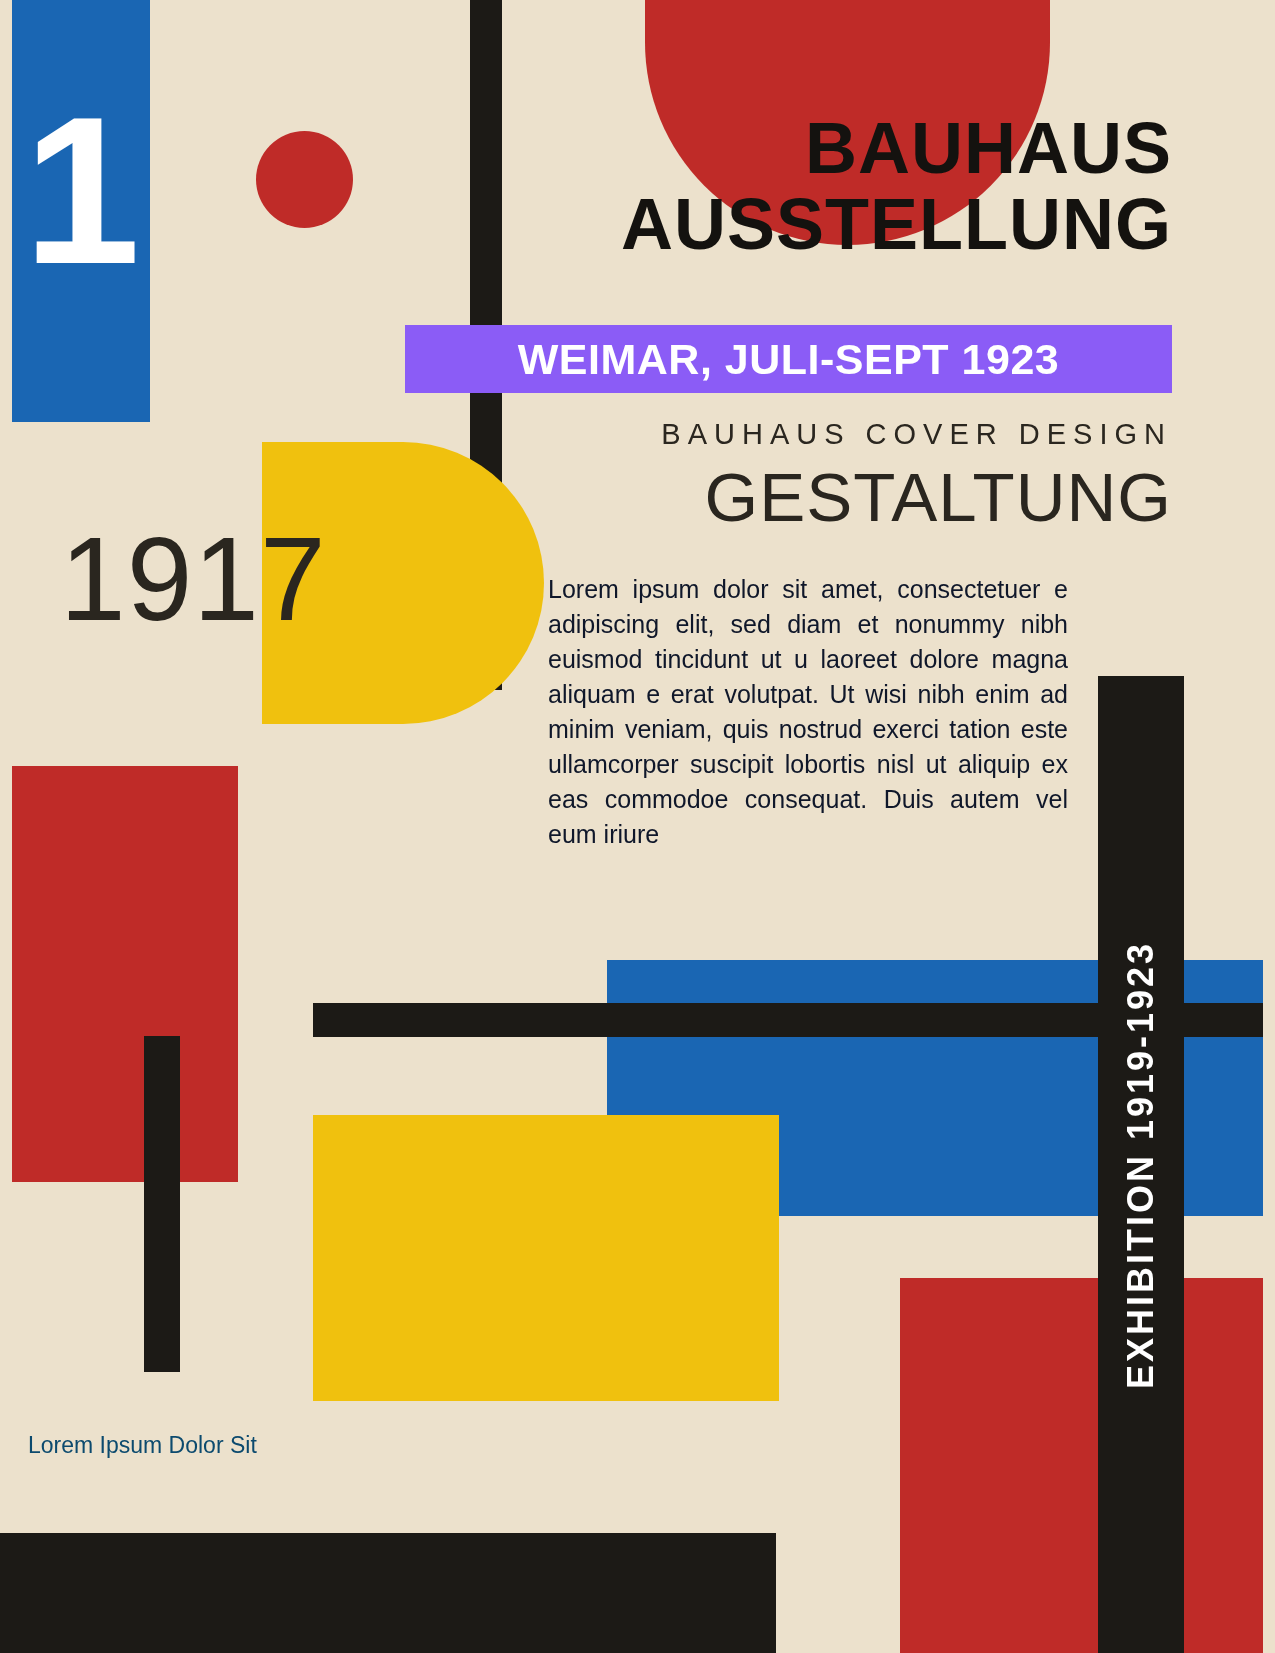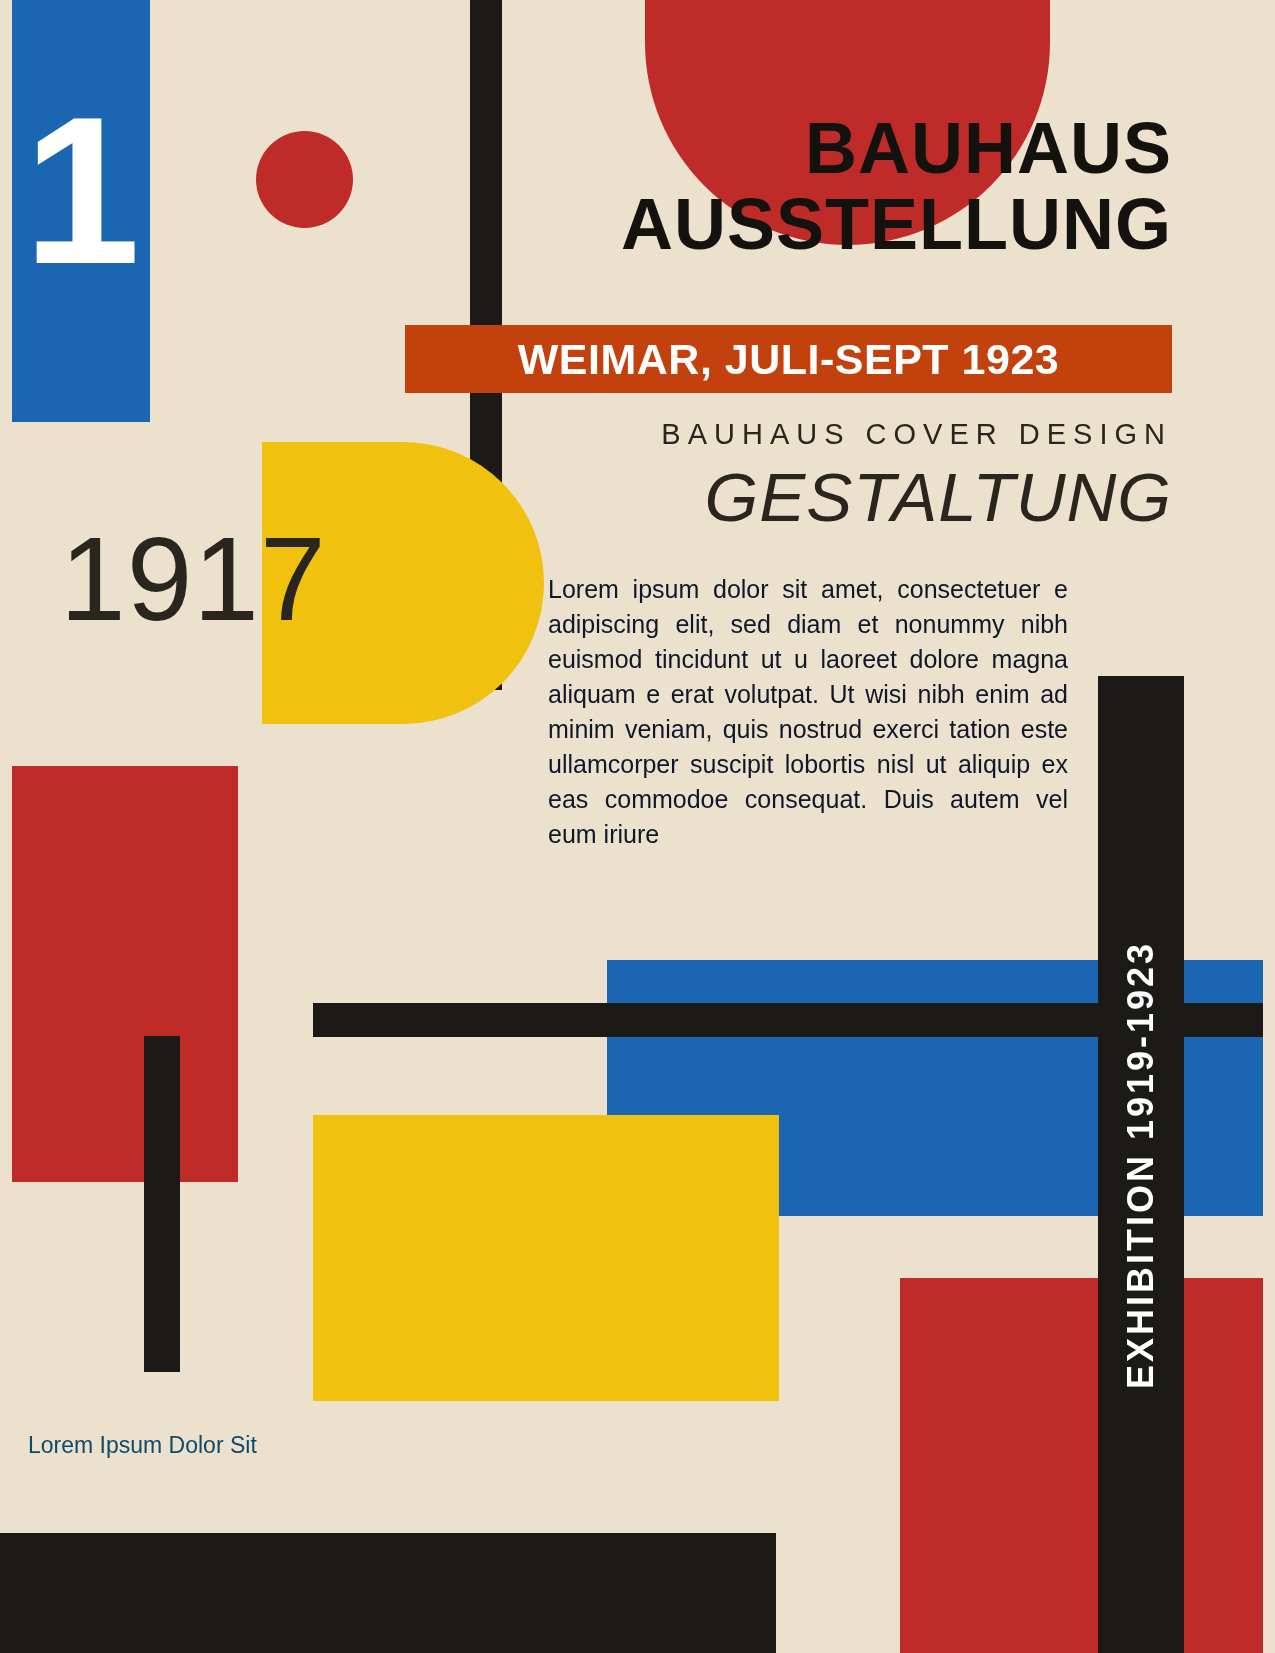--- a/index.html
+++ b/index.html
@@ -138,21 +138,21 @@
     color: #14120f;
     font-size: 72px;
     line-height: 76px;
     font-weight: 700;
     letter-spacing: 1px;
   }
   .subtitle-bar {
     position: absolute;
     left: 405px; top: 325px;
     width: 767px; height: 68px;
-    background: #c2410c;
+    background: #8b5cf6;
     display: flex;
     align-items: center;
     justify-content: center;
   }
   .subtitle-bar span {
     color: #ffffff;
     font-size: 43px;
     font-weight: 700;
     letter-spacing: 0.5px;
   }
@@ -169,21 +169,20 @@
   .headline {
     position: absolute;
     left: 512px; top: 462px;
     width: 660px;
     text-align: right;
     color: #2a261f;
     font-size: 69px;
     line-height: 72px;
     letter-spacing: 1px;
     font-weight: 400;
-    font-style: italic;
   }
   .body-copy {
     position: absolute;
     left: 548px; top: 572px;
     width: 520px;
     color: #0f172a;
     font-size: 25px;
     line-height: 35px;
     text-align: justify;
   }

